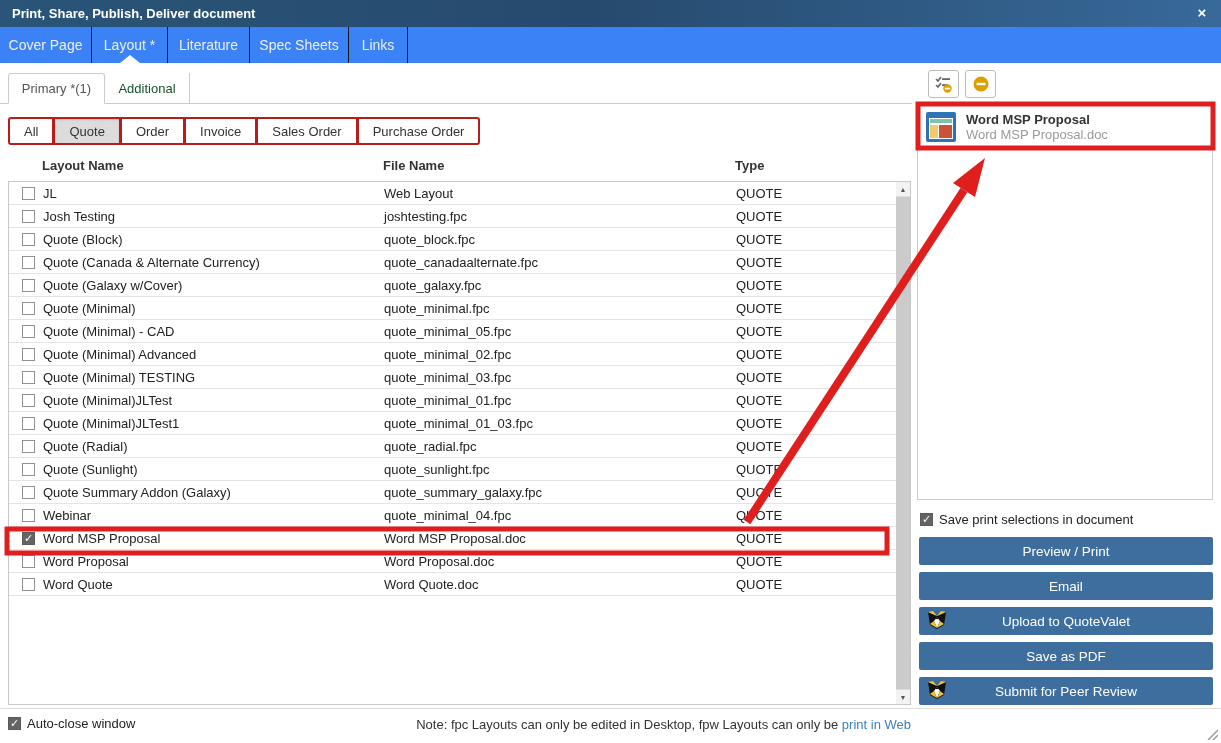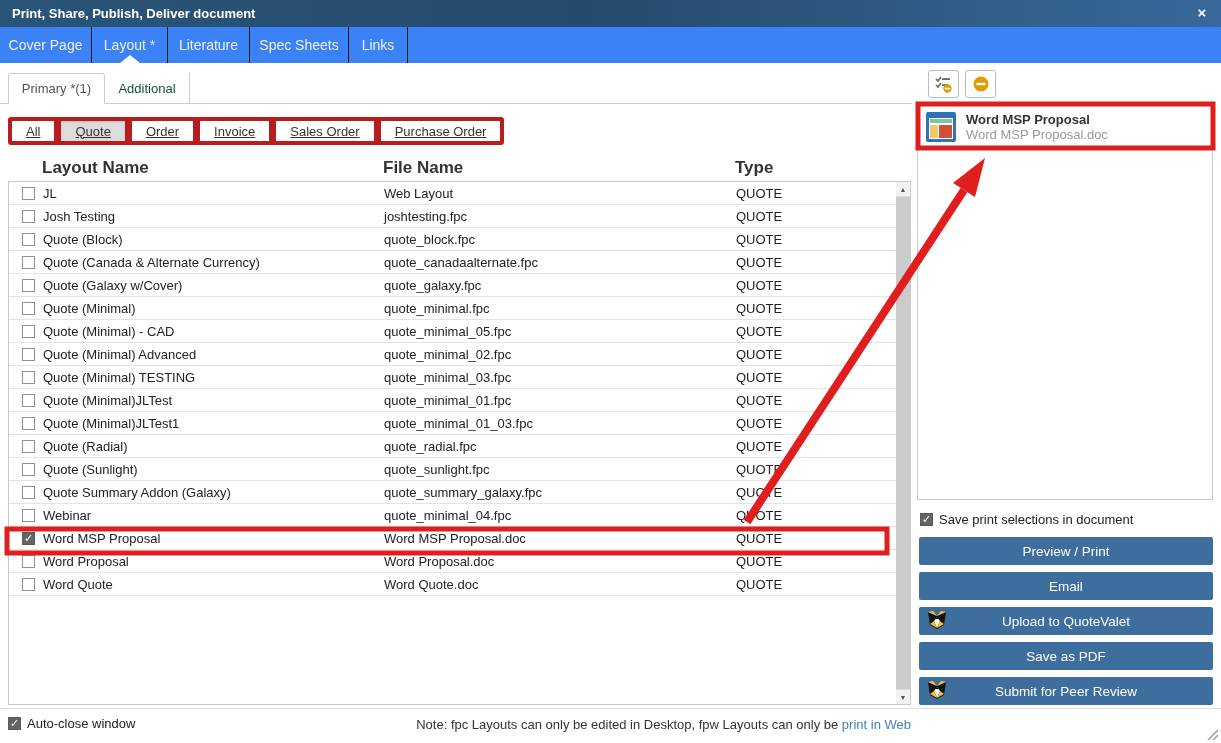--- a/index.html
+++ b/index.html
@@ -27,29 +27,29 @@
   .subtabs { position:absolute; left:0; top:73px; width:912px; height:31px; border-bottom:1px solid #ccc; }
   .subtab-primary { position:absolute; left:8px; top:0; width:97px; height:31px; background:#fff;
     border:1px solid #ccc; border-bottom:1px solid #fff; border-radius:3px 3px 0 0;
     display:flex; align-items:center; justify-content:center; font-size:13px; color:#555; cursor:pointer; }
   .subtab-additional { position:absolute; left:105px; top:0; width:85px; height:30px;
     border-right:1px solid #ccc; display:flex; align-items:center; justify-content:center;
     font-size:13px; color:#14532d; cursor:pointer; }
 
   
   .filters { position:absolute; left:8px; top:117px; display:flex; }
-  .fbtn { height:28px; padding:0 14px; background:#fff; border:4px solid #b91c1c; margin-left:-1px;
-    font-size:13px; color:#333; display:flex; align-items:center; cursor:pointer;text-decoration:underline; }
+  .fbtn { height:28px; padding:0 14px; background:#fff; border:2px solid #b91c1c; margin-left:-1px;
+    font-size:13px; color:#333; display:flex; align-items:center; cursor:pointer; }
   .fbtn:first-child { margin-left:0; border-radius:3px 0 0 3px; }
   .fbtn:last-child { border-radius:0 3px 3px 0; }
   .fbtn.active { background:#dcdcdc; box-shadow:inset 0 1px 2px rgba(0,0,0,.15); }
 
   
   .colheads { position:absolute; left:8px; top:158px; width:889px; display:grid;
-    grid-template-columns:34px 341px 352px auto; font-size:17px; font-weight:bold; color:#333; }
+    grid-template-columns:34px 341px 352px auto; font-size:13px; font-weight:bold; color:#333; }
   .tablebox { position:absolute; left:8px; top:181px; width:903px; height:524px;
     border:1px solid #c8c8c8; background:#fff; }
   .rows { position:absolute; left:0; top:0; right:14px; bottom:0; overflow:hidden; }
   .trow { display:grid; grid-template-columns:34px 341px 352px auto; height:23px;
     align-items:center; border-bottom:1px solid #e4e4e4; font-size:13px; color:#222; cursor:default; }
   .trow .cbcell { display:flex; justify-content:flex-end; padding-right:8px; }
 
   .cb { width:13px; height:13px; border:1px solid #919191; background:#fff; display:inline-block;
     font-size:11px; line-height:11px; text-align:center; color:#fff; cursor:pointer; flex:0 0 13px; }
   .cb.checked { background:#646464; border-color:#5a5a5a; }

